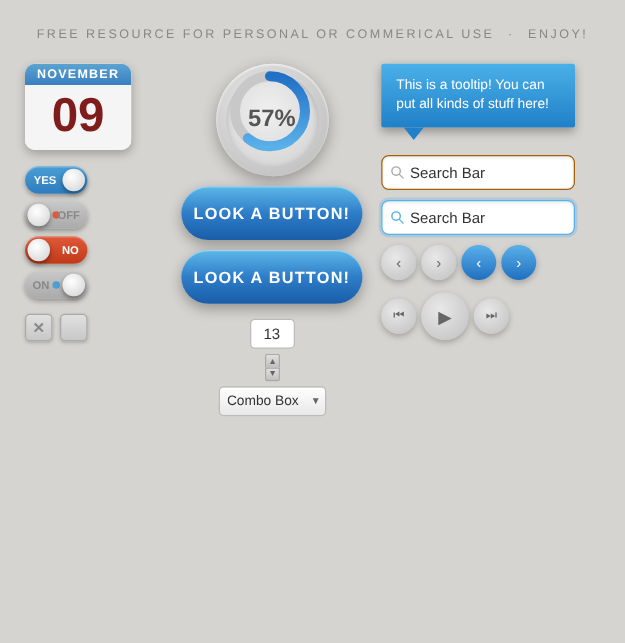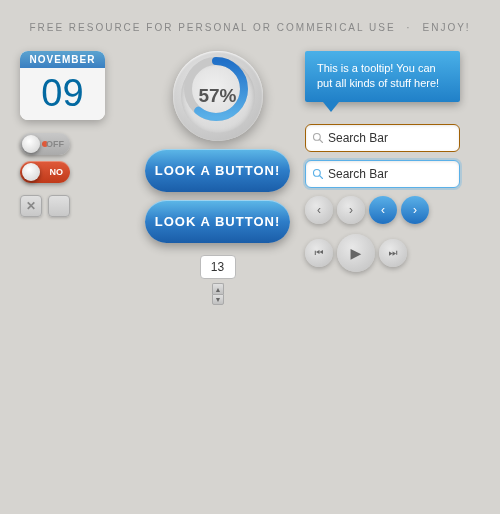--- a/index.html
+++ b/index.html
@@ -67,22 +67,22 @@
       padding: 3px 0;
       text-transform: uppercase;
     }
     .calendar-body {
       text-align: center;
       padding: 6px 0 8px;
       background: #f5f5f5;
     }
     .calendar-day {
       font-size: 38px;
-      font-weight: 400;
-      color: #0369a1;
+      font-weight: 700;
+      color: #7f1d1d;
       line-height: 1;
     }
 
     
     .toggles {
       display: flex;
       flex-direction: column;
       gap: 6px;
       margin-top: 5px;
     }
@@ -506,36 +506,49 @@
 
     <div class="calendar">
       <div class="calendar-header">NOVEMBER</div>
       <div class="calendar-body">
         <div class="calendar-day">09</div>
       </div>
     </div>
 
     <div class="toggles">
 
+      <div class="toggle-row">
+        <div class="toggle-switch toggle-yes">
+          <span class="toggle-yes-label">YES</span>
+          <div class="toggle-thumb"></div>
+        </div>
+      </div>
 
       <div class="toggle-row">
         <div class="toggle-switch toggle-off">
           <div class="toggle-thumb"></div>
           <div class="toggle-off-dot"></div>
           <span class="toggle-off-label">OFF</span>
         </div>
       </div>
 
       <div class="toggle-row">
         <div class="toggle-switch toggle-no">
           <div class="toggle-thumb"></div>
           <span class="toggle-no-label">NO</span>
         </div>
       </div>
 
+      <div class="toggle-row">
+        <div class="toggle-switch toggle-on">
+          <span class="toggle-on-label">ON</span>
+          <div class="toggle-on-dot"></div>
+          <div class="toggle-thumb"></div>
+        </div>
+      </div>
 
     </div>
 
     <div class="checkbox-row">
       <div class="checkbox">
         <span class="checkbox-x">✕</span>
       </div>
       <div class="checkbox-empty"></div>
     </div>
 
@@ -566,20 +579,26 @@
     <button class="big-button">LOOK A BUTTON!</button>
 
     <div class="combo-row">
       <div class="number-input">
         <span>13</span>
       </div>
       <div class="number-spin">
         <div class="spin-btn">▲</div>
         <div class="spin-btn">▼</div>
       </div>
+      <div class="combo-wrapper">
+        <select class="combo-select">
+          <option>Combo Box</option>
+        </select>
+        <span class="combo-arrow">▼</span>
+      </div>
     </div>
 
   </div>
 
   <div class="col-right">
 
     <div class="tooltip-bubble">
       <span>This is a tooltip! You can put all kinds of stuff here!</span>
     </div>
 

